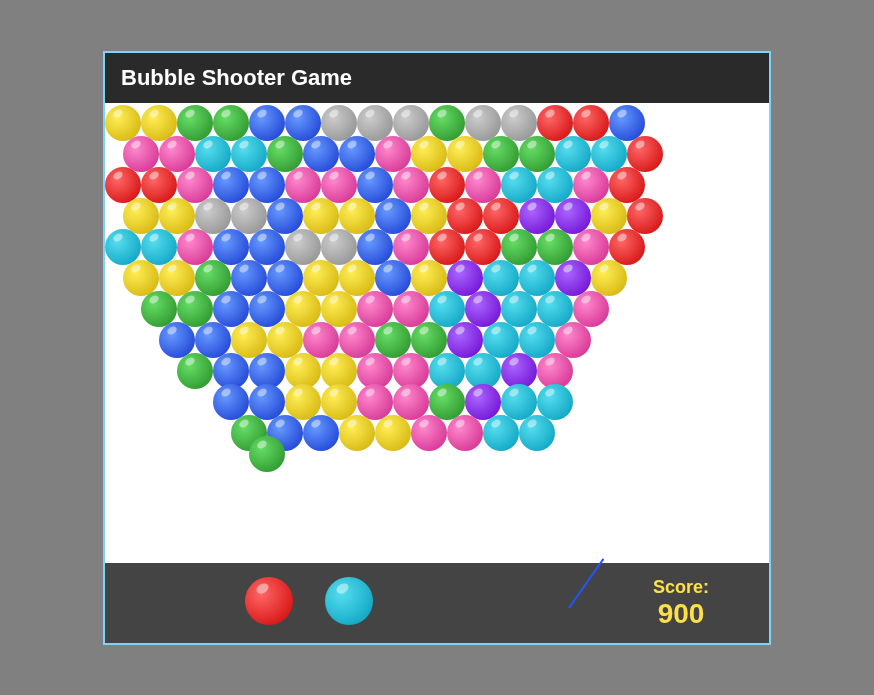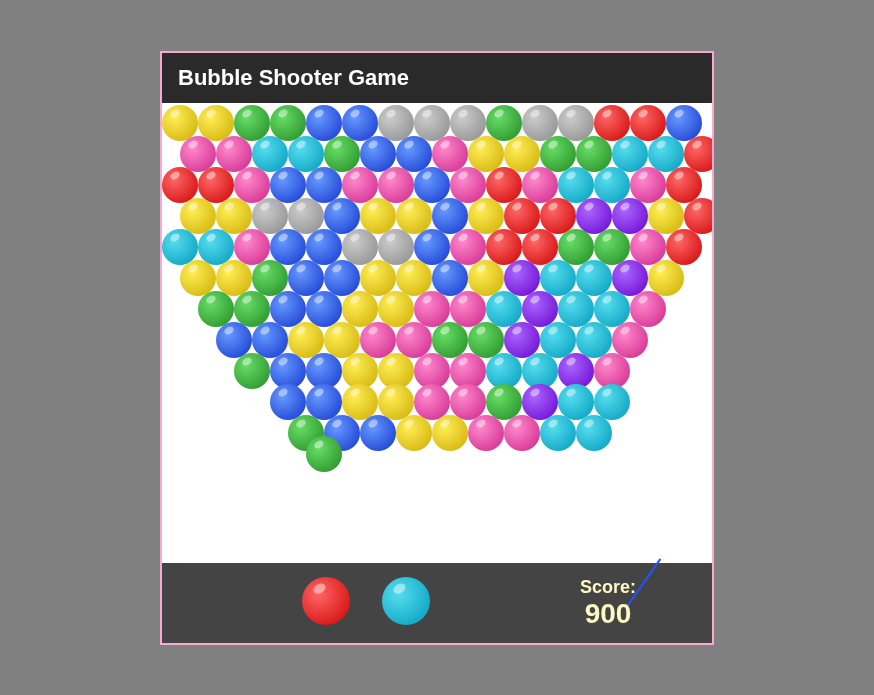--- a/index.html
+++ b/index.html
@@ -6,23 +6,23 @@
     body {
       background: #808080;
       width: 874px;
       height: 695px;
       display: flex;
       align-items: center;
       justify-content: center;
       font-family: Arial, sans-serif;
     }
     #game-window {
-      width: 554px;
+      width: 668px;
       background: #555;
-      border: 2px solid #f9a8d4;
+      border: 2px solid #7dd3fc;
     }
     #title-bar {
       background: #2a2a2a;
       color: white;
       padding: 12px 16px;
       font-size: 22px;
       font-weight: bold;
     }
     #game-area {
       background: white;
@@ -117,25 +117,25 @@
       left: 244px;
       top: 30px;
       width: 60px;
       height: 2px;
       background: #2255ff;
       transform-origin: left center;
       transform: rotate(-55deg);
     }
     #score-area {
       position: absolute;
-      right: 76px;
+      right: 60px;
       top: 50%;
       transform: translateY(-50%);
       text-align: center;
-      color: #fef9c3;
+      color: #fde047;
     }
     #score-label {
       font-size: 18px;
       font-weight: bold;
     }
     #score-value {
       font-size: 28px;
       font-weight: bold;
     }
   </style>

